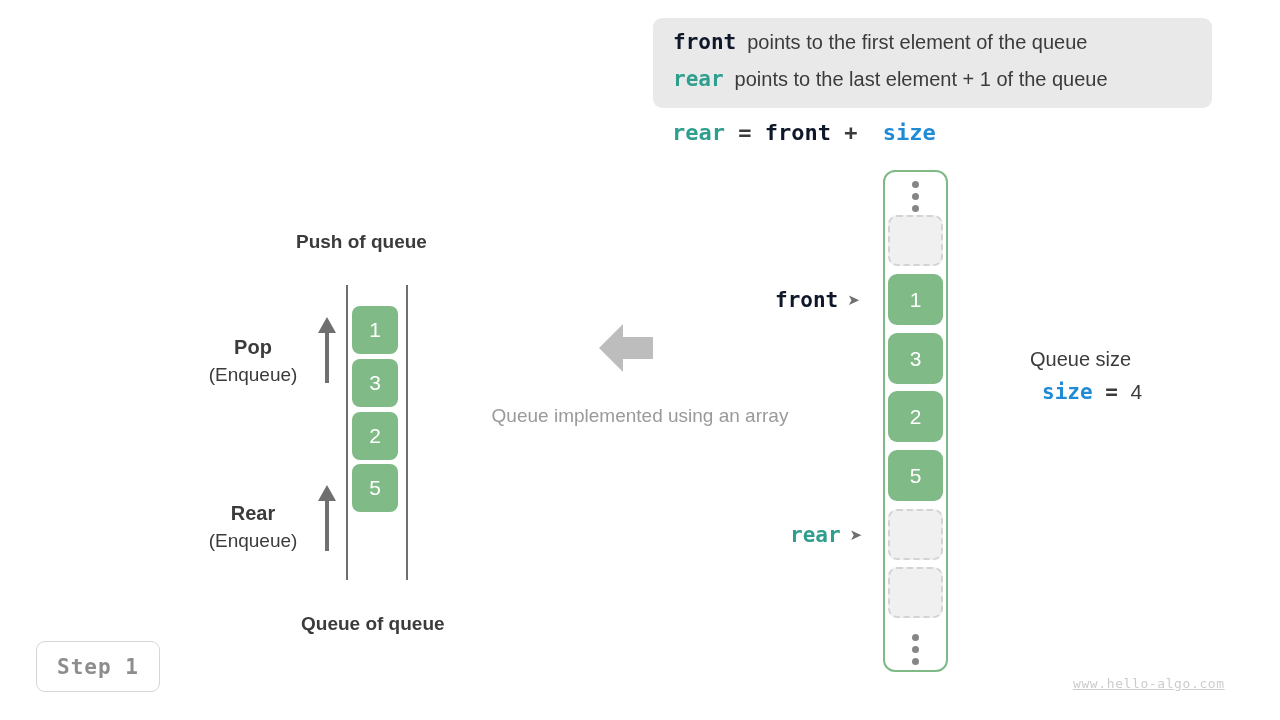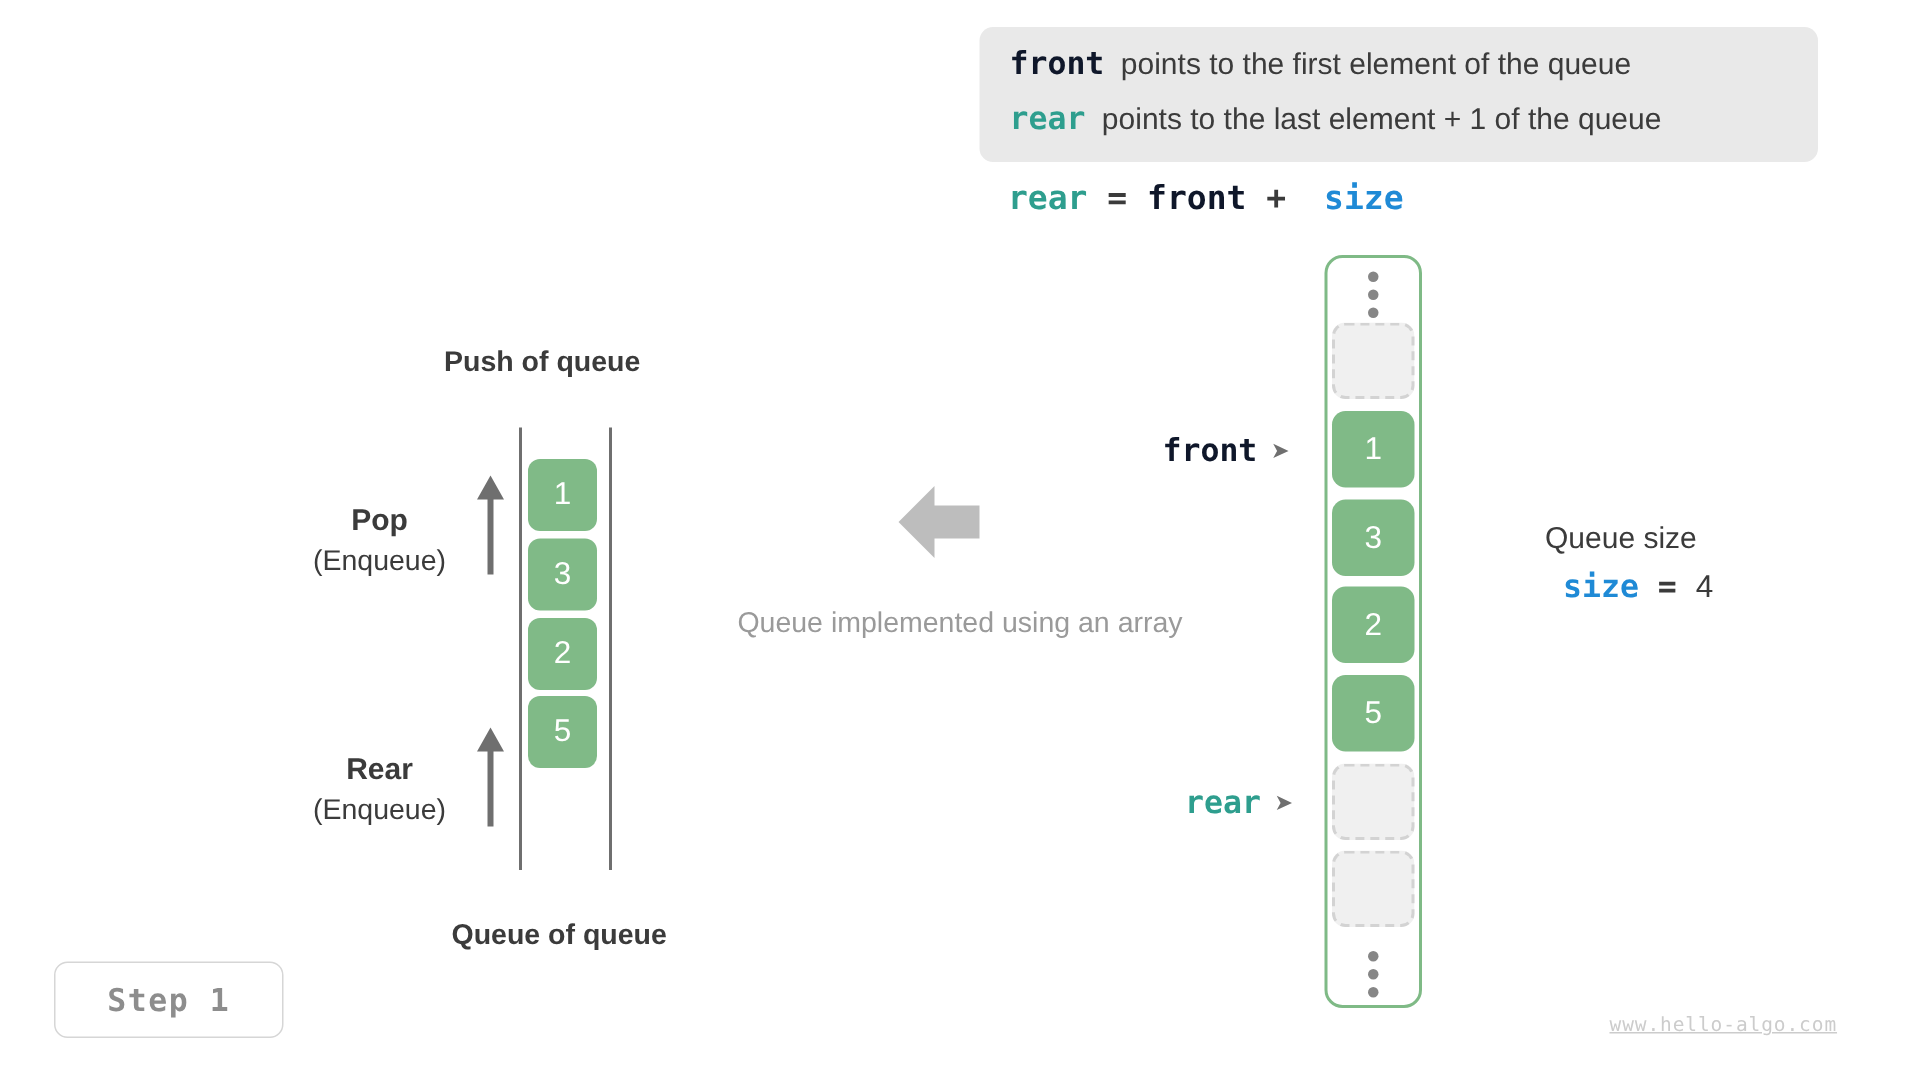--- a/index.html
+++ b/index.html
@@ -144,21 +144,21 @@
   #ptr-front { left: 775px; top: 288px; }
   #ptr-rear  { left: 790px; top: 523px; }
 
   #size-block { left: 1030px; top: 344px; }
   #size-block .title { font-size: 20px; color: #3b3b3b; line-height: 31px; }
   #size-block .expr  { font-size: 21px; line-height: 33px; white-space: pre; }
 
   
   #step-badge {
     left: 36px; top: 641px;
-    width: 153px; height: 51px;
+    width: 124px; height: 51px;
     border: 1px solid #d6d6d6;
     border-radius: 9px;
     display: flex; align-items: center; justify-content: center;
     font-family: "DejaVu Sans Mono", "Liberation Mono", monospace;
     font-weight: bold;
     font-size: 21px;
     color: #8d8d8d;
     letter-spacing: 1px;
     box-sizing: border-box;
   }

